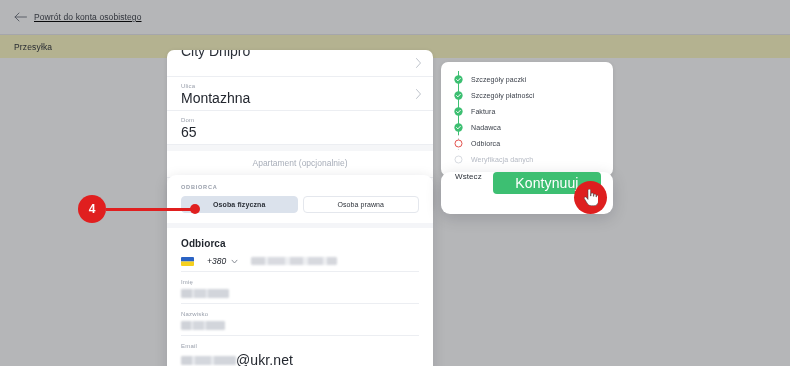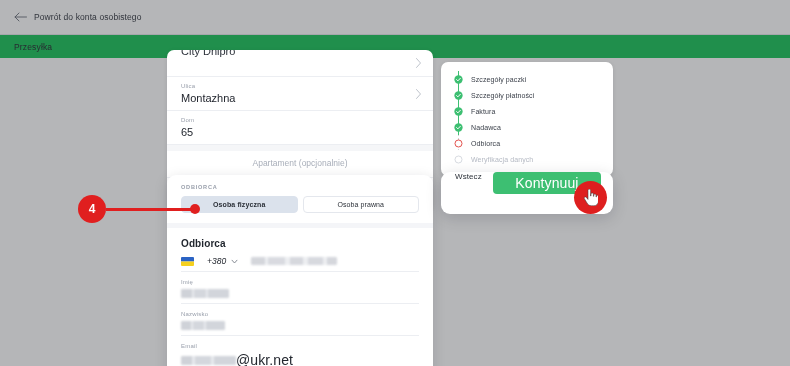--- a/index.html
+++ b/index.html
@@ -8,34 +8,34 @@
     font-family: "Liberation Sans", sans-serif;
     overflow: hidden;
   }
   body { background: #ffffff; position: relative; }
 
   
   .page { position: absolute; inset: 0; background: #ffffff; }
 
   .topbar {
     height: 34px; display: flex; align-items: center;
-    padding-left: 14px; background: #ffffff;
+    padding-left: 14px; background: #ffffff; text-decoration: underline;
   }
   .back-link {
     display: inline-flex; align-items: center; gap: 7px;
     font-size: 8.5px; color: #3d4149; letter-spacing: .1px;
     cursor: pointer; text-decoration: none;
   }
   .back-arrow { width: 13px; height: 10px; flex: 0 0 auto; display: block; }
 
   .section-head {
     height: 24px; display: flex; align-items: center;
     padding-left: 14px;
     border-top: 1px solid #e7e8ec;
-    background: #22c55e;
+    background: #fef9c3;
   }
   .section-head-title { font-size: 8.5px; color: #2b2f36; letter-spacing: .15px; }
 
   .page-body { position: absolute; top: 58px; left: 0; right: 0; bottom: 0; background:#ffffff; }
 
   
   .scrim {
     position: absolute; inset: 0;
     background: rgba(30,32,38,.33);
   }
@@ -48,21 +48,21 @@
     overflow: hidden;
   }
   .field {
     position: relative;
     padding: 5px 14px 5px 14px;
     border-bottom: 1px solid #eceef2;
     min-height: 27px;
   }
   .field:last-child { border-bottom: none; }
   .field-label { font-size: 6px; color: #9aa0ac; letter-spacing: .2px; line-height: 9px; }
-  .field-value { font-size: 11px; color: #23272f; line-height: 13px; margin-top: 1px; }
+  .field-value { font-size: 14px; color: #23272f; line-height: 13px; margin-top: 1px; }
   .field-value.placeholder { color: #a8aeb9; font-size: 8.5px; text-align: center; }
   .field-chevron {
     position: absolute; right: 11px; top: 50%; transform: translateY(-50%);
     width: 7px; height: 11px;
   }
   .field-cut {
     padding-top: 0; height: 14px; overflow: hidden;
     border-bottom: 1px solid #eceef2;
   }
   .field-cut .field-value { margin-top: -5px; color: #2c313a; }

